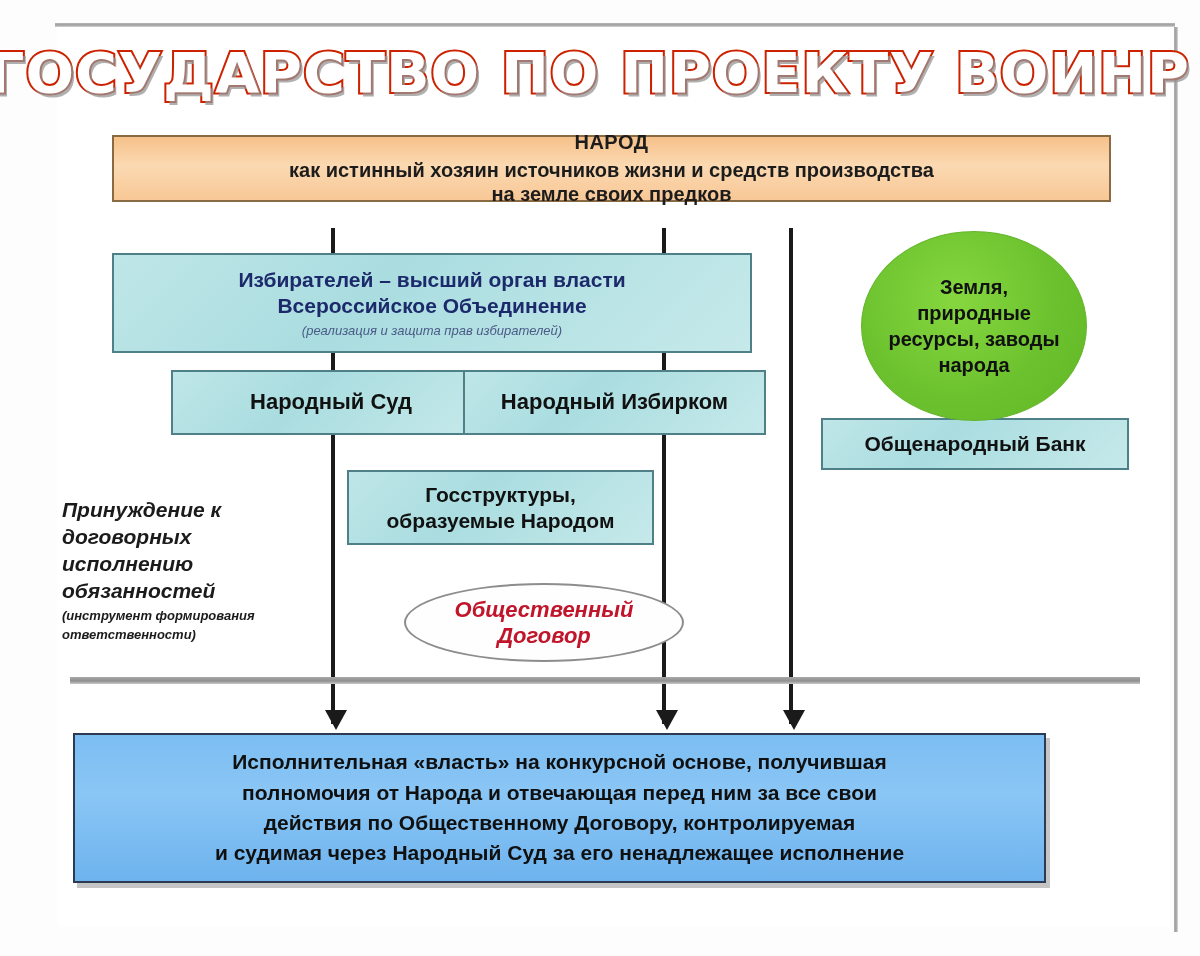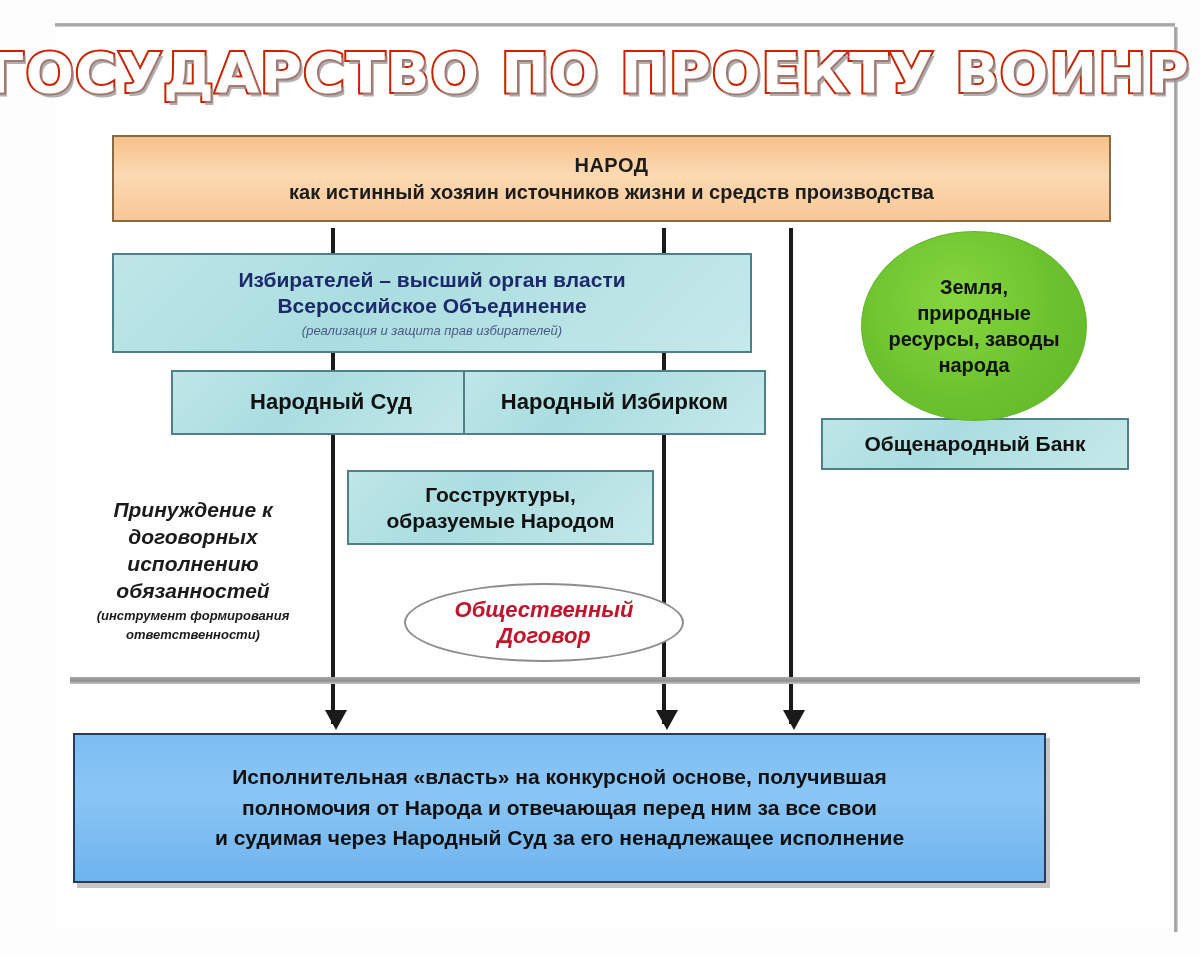--- a/index.html
+++ b/index.html
@@ -70,21 +70,21 @@
     align-items: center;
     justify-content: center;
     text-align: center;
     line-height: 1.22;
   }
 
   #box-narod {
     left: 112px;
     top: 135px;
     width: 999px;
-    height: 87px;
+    height: 67px;
     background: linear-gradient(to bottom, #f6c189 0%, #fbd9b2 45%, #f8c896 100%);
     border: 2px solid #8a6a43;
     color: #1c1c1c;
     font-size: 20px;
     font-weight: bold;
     padding: 13px 10px;
   }
   #box-narod .hdr { font-size: 20px; font-weight: bold; letter-spacing: 0.5px; margin-bottom: 3px; }
   #box-narod .ln  { font-size: 20px; font-weight: bold; }
 
@@ -175,21 +175,21 @@
     position: absolute;
     font-style: italic;
     font-weight: bold;
     color: #1b1b1b;
     line-height: 1.28;
   }
   #note-left {
     left: 62px;
     top: 497px;
     width: 262px;
-    text-align: center;
+    text-align: left;
     font-size: 21px;
   }
   #note-left .small {
     display: block;
     font-size: 13px;
     font-weight: bold;
     margin-top: 3px;
     line-height: 1.25;
   }
   #note-right {
@@ -278,20 +278,21 @@
 
   <div class="vline" style="left:662px; top:228px; height:496px;"></div>
   <div class="arrowhead" style="left:656px; top:710px;"></div>
 
   <div class="vline" style="left:789px; top:228px; height:496px;"></div>
   <div class="arrowhead" style="left:783px; top:710px;"></div>
 
   <div class="box" id="box-narod">
     <div class="hdr">НАРОД</div>
     <div class="ln">как истинный хозяин источников жизни и средств производства</div>
+    <div class="ln">на земле своих предков</div>
   </div>
 
   <div class="box teal" id="box-voi">
     <div>Избирателей – высший орган власти</div>
     <div>Всероссийское Объединение</div>
     <div class="sub">(реализация и защита прав избирателей)</div>
   </div>
 
   <div class="box teal" id="box-sud">
     <div>Народный  Суд</div>
@@ -332,16 +333,17 @@
   <div id="oval-dogovor">
     <div>Общественный</div>
     <div>Договор</div>
   </div>
 
   <div id="hrule"></div>
 
   <div class="box" id="box-ispoln">
     <div>Исполнительная «власть» на конкурсной основе, получившая</div>
     <div>полномочия от Народа и отвечающая перед ним за все свои</div>
+    <div>действия по Общественному Договору, контролируемая</div>
     <div>и судимая через Народный Суд за его ненадлежащее исполнение</div>
   </div>
 
 </div>
 
 </body></html>

